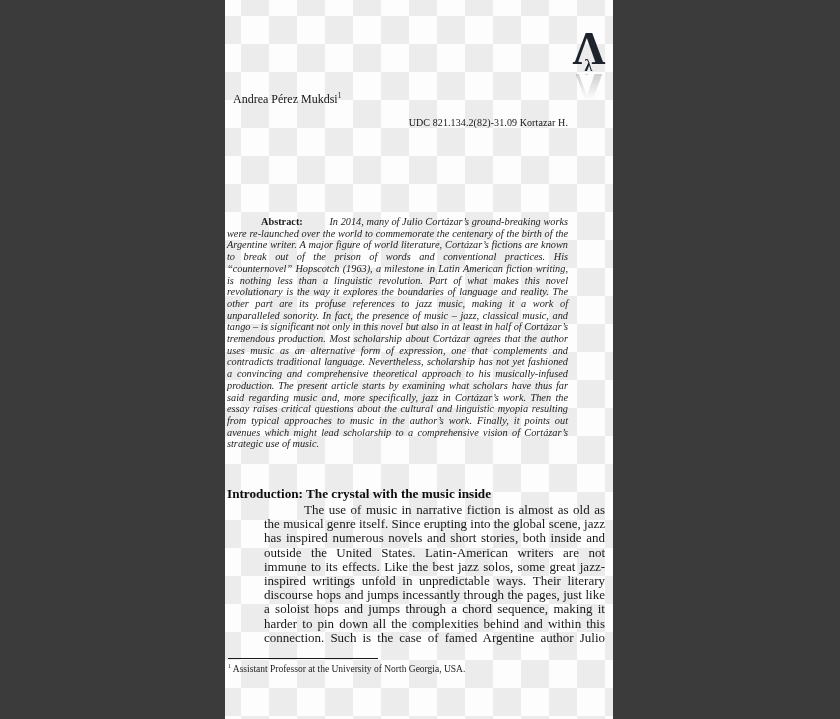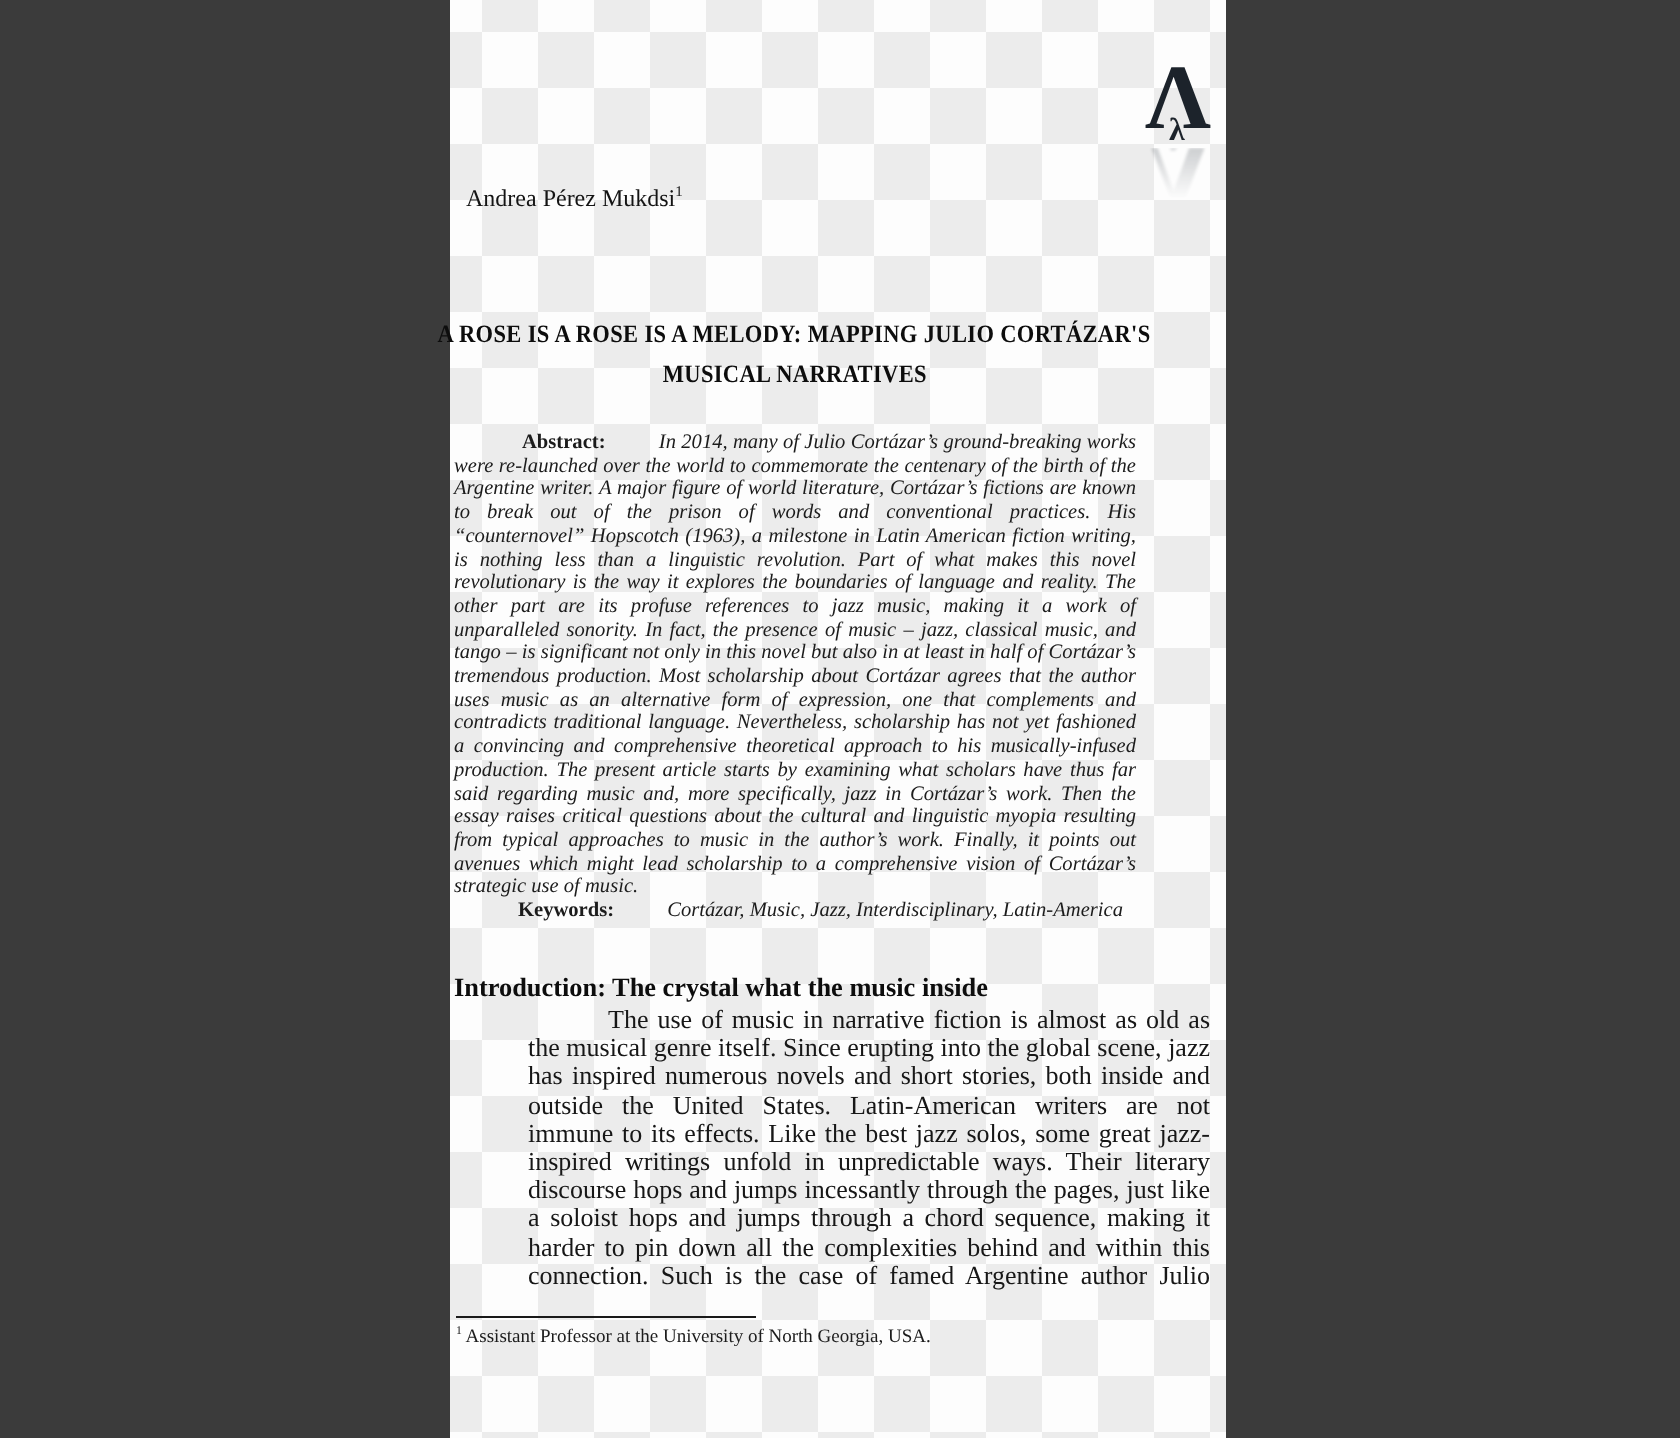--- a/index.html
+++ b/index.html
@@ -104,35 +104,27 @@
 
   <div class="abs logo">
     <div class="logo-glyph"><span>Λ</span><span class="logo-lambda">λ</span></div>
     <div class="logo-reflection-wrap">
       <div class="logo-glyph"><span>Λ</span><span class="logo-lambda">λ</span></div>
     </div>
   </div>
 
   <div class="abs author-line"><span>Andrea Pérez Mukdsi</span><sup>1</sup></div>
 
+  <div class="abs udc-line">UDC 821.134.2(82)-31.09 Kortazar H.</div>
 
-  <div class="abs title-block">
-    <div class="title-line">
-        <span>A ROSE IS A ROSE IS A MELODY: MAPPING JULIO CORTÁZAR'S</span>
-      </div>
-    <div class="title-line">
-        <span>MUSICAL NARRATIVES</span>
-      </div>
-  </div>
 
   <div class="abs abstract-block">
     <p class="abstract-par"><span class="run-label">Abstract:</span> <span class="ital">In 2014, many of Julio Cortázar’s ground-breaking works were re-launched over the world to commemorate the centenary of the birth of the Argentine writer. A major figure of world literature, Cortázar’s fictions are known to break out of the prison of words and conventional practices. His “counternovel” Hopscotch (1963), a milestone in Latin American fiction writing, is nothing less than a linguistic revolution. Part of what makes this novel revolutionary is the way it explores the boundaries of language and reality. The other part are its profuse references to jazz music, making it a work of unparalleled sonority. In fact, the presence of music – jazz, classical music, and tango – is significant not only in this novel but also in at least in half of Cortázar’s tremendous production. Most scholarship about Cortázar agrees that the author uses music as an alternative form of expression, one that complements and contradicts traditional language. Nevertheless, scholarship has not yet fashioned a convincing and comprehensive theoretical approach to his musically-infused production. The present article starts by examining what scholars have thus far said regarding music and, more specifically, jazz in Cortázar’s work. Then the essay raises critical questions about the cultural and linguistic myopia resulting from typical approaches to music in the author’s work. Finally, it points out avenues which might lead scholarship to a comprehensive vision of Cortázar’s strategic use of music.</span></p>
-    <p class="keywords-par"><span class="run-label">Keywords:</span> <span class="ital">Cortázar, Music, Jazz, Interdisciplinary, Latin-America</span></p>
   </div>
 
-  <div class="abs section-heading">Introduction: The crystal what the music inside</div>
+  <div class="abs section-heading">Introduction: The crystal with the music inside</div>
 
   <p class="abs body-par">The use of music in narrative fiction is almost as old as the musical genre itself. Since erupting into the global scene, jazz has inspired numerous novels and short stories, both inside and outside the United States. Latin-American writers are not immune to its effects. Like the best jazz solos, some great jazz-inspired writings unfold in unpredictable ways. Their literary discourse hops and jumps incessantly through the pages, just like a soloist hops and jumps through a chord sequence, making it harder to pin down all the complexities behind and within this connection. Such is the case of famed Argentine author Julio</p>
 
   <div class="abs footnote-rule"></div>
   <div class="abs footnote-line"><sup>1</sup> <span>Assistant Professor at the University of North Georgia, USA.</span></div>
 
 </div>
 
 </body></html>

